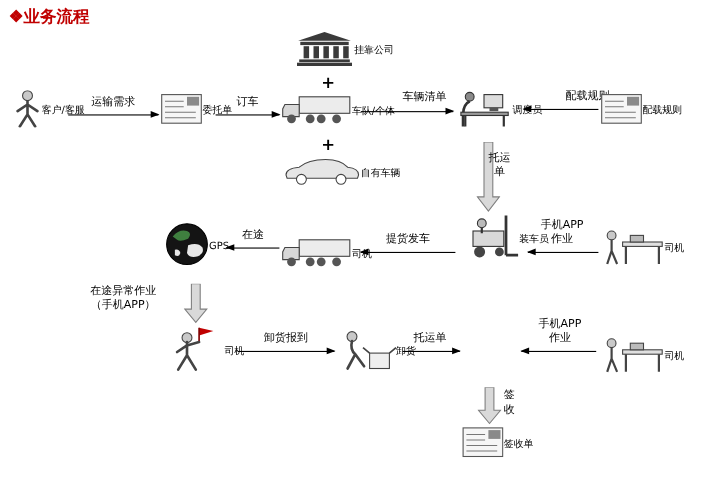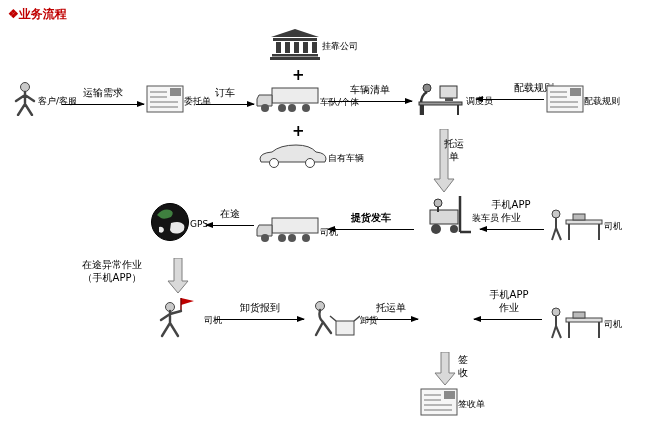--- a/index.html
+++ b/index.html
@@ -1,21 +1,21 @@
 <!DOCTYPE html>
 <html><head>
 <meta charset="utf-8">
 <style>
   html,body{margin:0;padding:0;background:#fff;}
   .canvas{
     position:relative;width:662px;height:447px;background:#fff;
     font-family:"DejaVu Sans","Liberation Sans",sans-serif;overflow:hidden;
   }
   .title{
-    position:absolute;left:8px;top:6px;font-size:12px;font-weight:bold;color:#c00000;
+    position:absolute;left:8px;top:6px;font-size:15px;font-weight:bold;color:#c00000;
     font-family:"DejaVu Serif","Liberation Serif",serif;
   }
   .node{position:absolute;display:flex;flex-direction:row;align-items:center;}
   .node .lbl{font-size:9px;color:#000;margin-top:1px;white-space:nowrap;line-height:1.2;}
   .edge-label{
     position:absolute;font-size:10px;color:#000;text-align:center;
     white-space:pre-line;line-height:1.25;
   }
   .h-arrow{position:absolute;height:0;border-top:1px solid #000;}
   .h-arrow.right::after{
@@ -93,21 +93,21 @@
         <circle cx="9" cy="22" r="4" fill="#555"></circle>
         <circle cx="26" cy="22" r="4" fill="#555"></circle>
         <circle cx="36" cy="22" r="4" fill="#555"></circle>
         <circle cx="50" cy="22" r="4" fill="#555"></circle>
       </svg>
     </span>
     <span class="lbl">车队/个体</span>
   </div>
 
   <div class="h-arrow right" style="left:328px;top:101px;width:84px;"></div>
-  <div class="edge-label" style="left:328px;top:84px;width:84px;">车辆清单</div>
+  <div class="edge-label" style="left:344px;top:84px;width:84px;font-family:Liberation Mono, monospace;">车辆清单</div>
 
   <div class="node" style="left:414px;top:82px;width:58px;">
     <span>
       <svg width="52" height="34" viewBox="0 0 52 34">
         <circle cx="13" cy="6" r="4" fill="#8a8a8a" stroke="#333"></circle>
         <path d="M13 10 q-6 3 -6 12 v11" stroke="#333" stroke-width="2.5" fill="none"></path>
         <rect x="26" y="4" width="17" height="12" fill="#ddd" stroke="#333"></rect>
         <rect x="31" y="16" width="8" height="3" fill="#555"></rect>
         <rect x="5" y="20" width="43" height="3" fill="#999" stroke="#333"></rect>
         <line x1="9" y1="23" x2="9" y2="33" stroke="#333" stroke-width="2"></line>
@@ -178,21 +178,21 @@
         <circle cx="9" cy="22" r="4" fill="#555"></circle>
         <circle cx="26" cy="22" r="4" fill="#555"></circle>
         <circle cx="36" cy="22" r="4" fill="#555"></circle>
         <circle cx="50" cy="22" r="4" fill="#555"></circle>
       </svg>
     </span>
     <span class="lbl">司机</span>
   </div>
 
   <div class="h-arrow left" style="left:328px;top:229px;width:86px;"></div>
-  <div class="edge-label" style="left:328px;top:212px;width:86px;font-weight:bold;">提货发车</div>
+  <div class="edge-label" style="left:328px;top:212px;width:86px;">提货发车</div>
 
   <div class="node" style="left:416px;top:194px;width:62px;">
     <span>
       <svg width="56" height="44" viewBox="0 0 56 44">
         <line x1="44" y1="2" x2="44" y2="38" stroke="#333" stroke-width="2.5"></line>
         <path d="M44 38 h11" stroke="#333" stroke-width="2.5" fill="none"></path>
         <rect x="14" y="16" width="28" height="14" fill="#d9d9d9" stroke="#333"></rect>
         <circle cx="22" cy="9" r="4" fill="#bbb" stroke="#333"></circle>
         <path d="M22 13 v5" stroke="#333" stroke-width="2"></path>
         <circle cx="20" cy="35" r="5" fill="#444"></circle>

